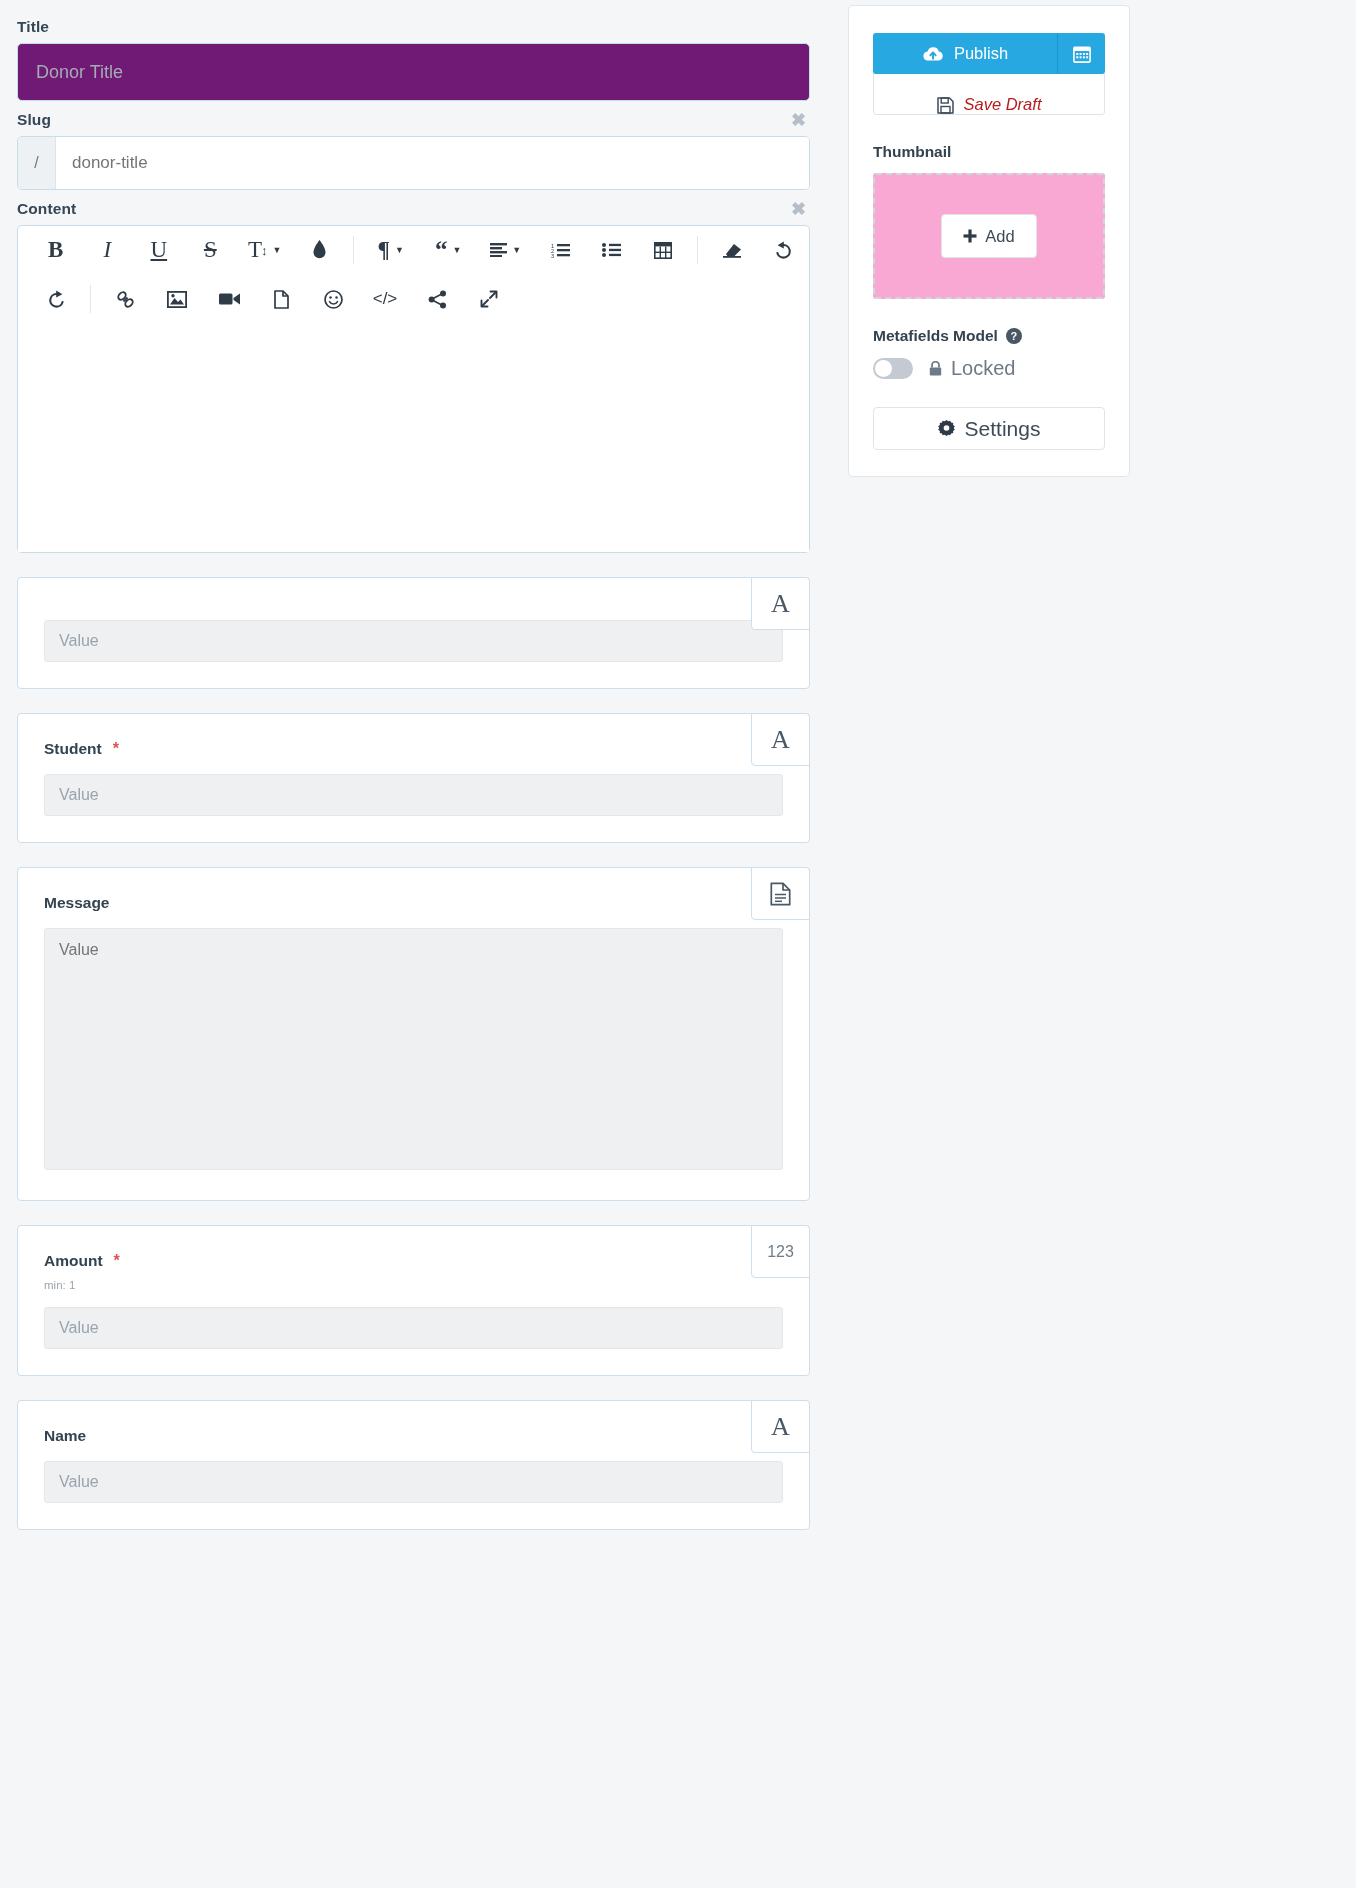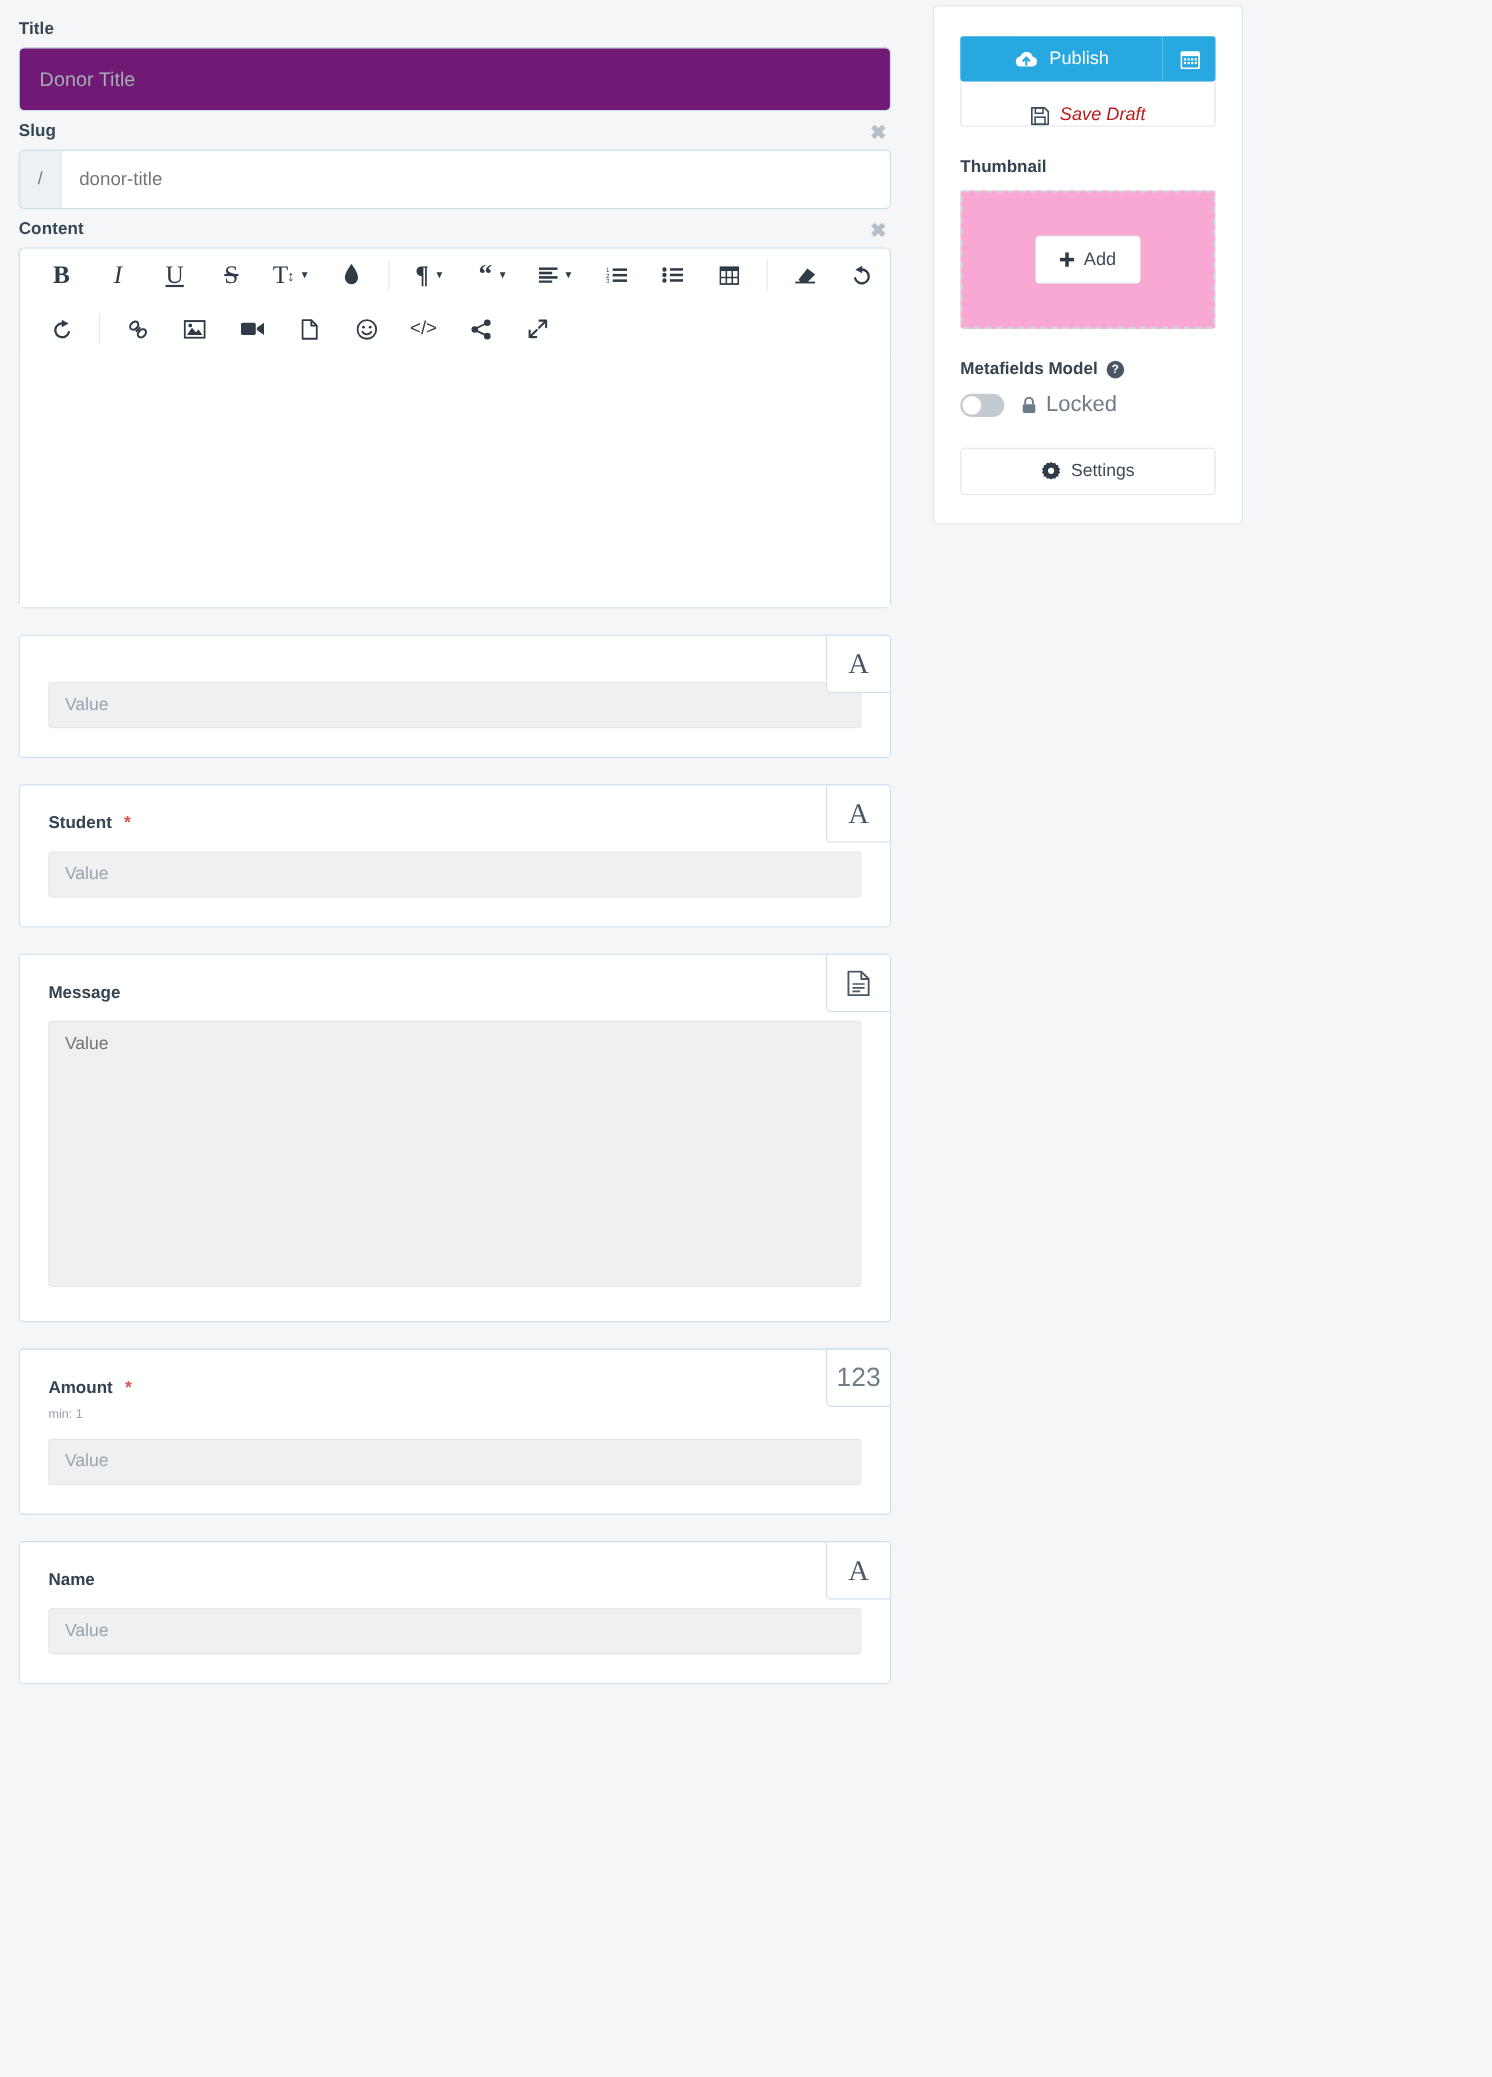--- a/index.html
+++ b/index.html
@@ -107,21 +107,21 @@
     position: absolute; top: -1px; right: -1px;
     width: 59px; height: 53px;
     border: 1px solid #cddfed;
     border-left: 1px solid #cddfed;
     border-radius: 0 4px 0 4px;
     background: #fff;
     display: flex; align-items: center; justify-content: center;
     color: #4a5764;
   }
   .meta-type .glyph-A { font-family: "Liberation Serif", serif; font-size: 26px; }
-  .meta-type .glyph-123 { font-size: 24px; color: #707d89; }
+  .meta-type .glyph-123 { font-size: 16px; color: #707d89; }
   .meta-input {
     width: 100%; height: 42px;
     background: #eef0f2; border: 1px solid #e4e7ea; border-radius: 3px;
     font-size: 16px; color: #9aa4ae; padding: 0 14px;
     font-family: "Liberation Sans", sans-serif; outline: none;
   }
   .meta-input::placeholder { color: #9aa4ae; }
   .meta-textarea {
     width: 100%; height: 242px; resize: none;
     background: #eef0f2; border: 1px solid #e4e7ea; border-radius: 3px;
@@ -192,21 +192,21 @@
     width: 17px; height: 17px; border-radius: 50%; background: #fff;
   }
   .lock-text {
     margin-left: 16px; font-size: 20px; color: #6d7a87;
     display: flex; align-items: center;
   }
   .settings-btn {
     width: 100%; height: 43px; margin-top: 27px;
     background: #fff; border: 1px solid #dfe4e9; border-radius: 4px;
     display: flex; align-items: center; justify-content: center;
-    font-size: 16px; color: #3d4b58; cursor: pointer; text-align: center;
+    font-size: 21px; color: #3d4b58; cursor: pointer; text-align: center;
   }
   .ico { display: inline-flex; margin-right: 10px; align-items: center; }
   svg { display: block; }
 </style>
 </head>
 <body>
 
 <div class="page">
 
   <div class="left-col">

